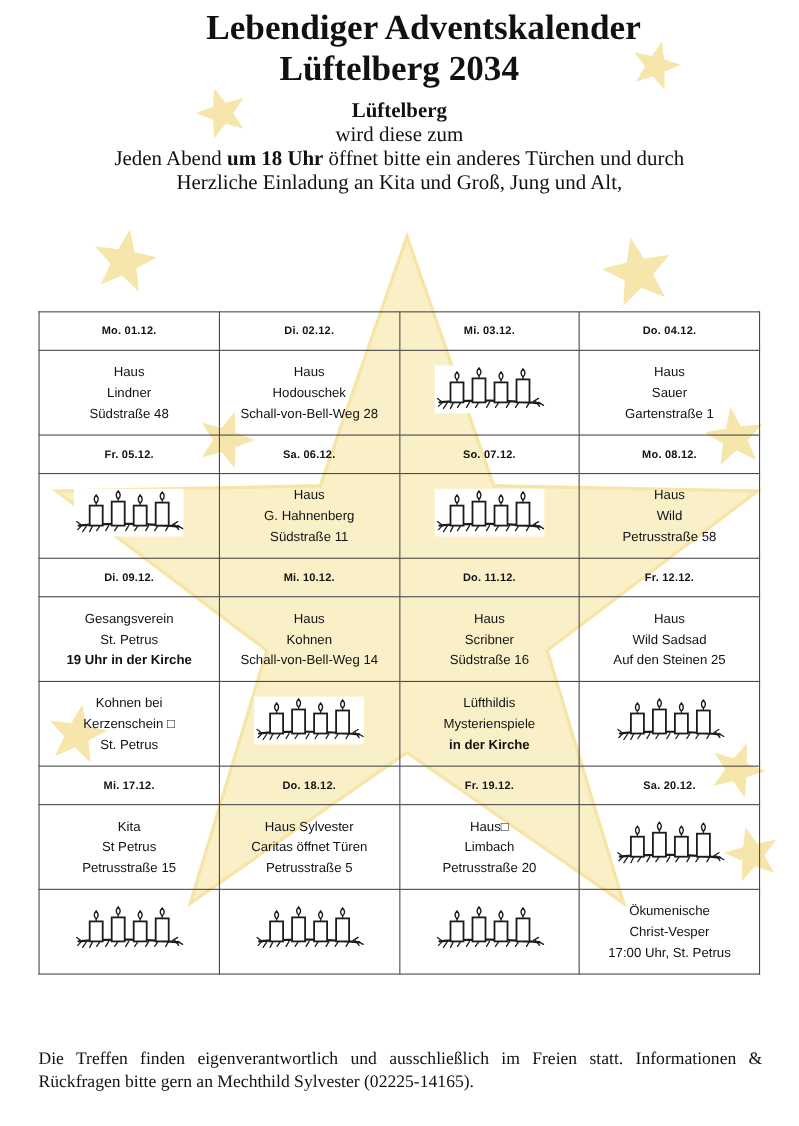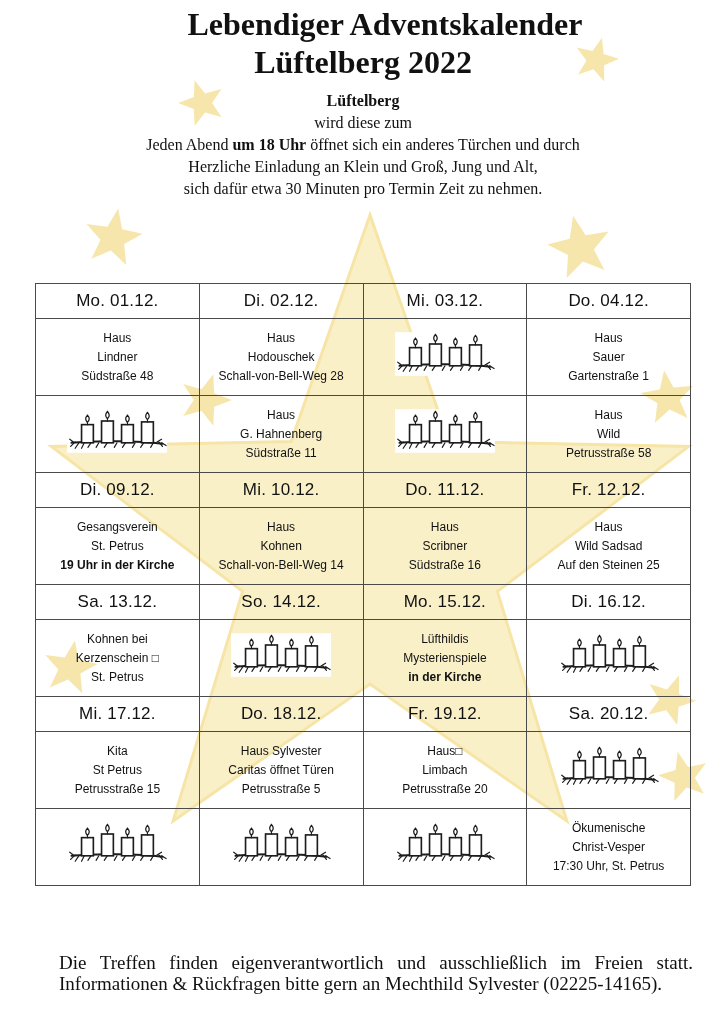--- a/index.html
+++ b/index.html
@@ -6,67 +6,66 @@
   body {
     width:726px; height:1024px; position:relative; overflow:hidden;
     background:#ffffff; font-family:"Liberation Serif", serif; color:#111;
   }
   .bg { position:absolute; left:0; top:0; z-index:0; }
   .content { position:absolute; left:0; top:0; width:726px; height:1024px; z-index:1; }
 
   .title { text-align:center; font-weight:bold; font-size:32px; line-height:38px; }
   .title1 { margin-top:5px;padding-left:44px; }
 
-  .intro { margin-top:9px; text-align:center; font-size:16px; line-height:22px; }
+  .intro { margin-top:9px; text-align:center; font-size:19px; line-height:22px; }
   .intro-line b { font-weight:bold; }
 
   table.calendar {
     position:absolute; left:35px; top:283px; width:656px;
     border-collapse:collapse; table-layout:fixed;
     font-family:"Liberation Sans", sans-serif;
   }
   table.calendar td {
     border:1px solid #4a4a4a; text-align:center; vertical-align:middle;
     padding:0; background:transparent;
   }
-  td.date-cell { height:34px; font-weight:normal; font-size:17px; letter-spacing:0.2px; }
+  td.date-cell { height:34px; font-weight:bold; font-size:10px; letter-spacing:0.2px; }
   td.content-cell { height:76px; font-size:12px; line-height:19px; }
   td.content-cell .line.bold { font-weight:bold;text-align:center; }
 
   .footer-note {
     position:absolute; left:35px; right:33px; top:952px;
-    font-size:19px; line-height:21px; text-align:justify;margin-left:24px;
+    font-size:16px; line-height:21px; text-align:justify;
   }
 </style>
 </head>
 <body>
 
 <svg class="bg" width="726" height="1024" viewBox="0 0 726 1024">
     <polygon points="370.0,215.0 448.8,441.6 688.6,446.5 497.4,591.4 566.9,821.0 370.0,684.0 173.1,821.0 242.6,591.4 51.4,446.5 291.2,441.6" fill="#faf0c8" stroke="#f6e5a6" stroke-width="3"></polygon>
     <polygon points="194.6,80.2 205.1,93.4 221.4,88.9 212.1,103.0 221.4,117.1 205.1,112.6 194.6,125.8 193.8,108.9 178.0,103.0 193.8,97.1" fill="#f7e6ac"></polygon>
     <polygon points="118.2,208.5 122.1,229.2 142.7,233.8 124.1,243.9 126.2,265.0 110.8,250.4 91.4,258.8 100.5,239.8 86.5,223.9 107.5,226.7" fill="#f7e6ac"></polygon>
     <polygon points="602.0,37.8 603.5,53.9 619.0,58.8 604.1,65.3 604.2,81.5 593.5,69.3 578.1,74.5 586.4,60.5 576.7,47.5 592.5,51.0" fill="#f7e6ac"></polygon>
     <polygon points="573.1,215.7 585.6,235.3 608.6,231.5 593.8,249.4 604.5,270.1 582.9,261.6 566.6,278.1 568.0,254.9 547.2,244.6 569.7,238.7" fill="#f7e6ac"></polygon>
     <polygon points="213.3,374.3 214.2,393.3 232.0,400.0 214.2,406.7 213.3,425.7 201.5,410.8 183.2,415.9 193.7,400.0 183.2,384.1 201.5,389.2" fill="#f7e6ac"></polygon>
     <polygon points="664.1,370.3 673.5,387.6 693.2,385.7 679.6,400.0 687.5,418.1 669.6,409.6 654.9,422.7 657.4,403.2 640.4,393.1 659.8,389.5" fill="#f7e6ac"></polygon>
     <polygon points="74.9,640.4 78.5,659.8 97.7,664.1 80.4,673.5 82.3,693.2 68.0,679.6 49.9,687.5 58.4,669.6 45.3,654.9 64.8,657.4" fill="#f7e6ac"></polygon>
     <polygon points="678.9,675.6 679.1,693.9 696.0,700.9 678.6,706.7 677.2,725.0 666.3,710.3 648.4,714.5 659.1,699.6 649.5,684.0 667.0,689.5" fill="#f7e6ac"></polygon>
     <polygon points="677.7,751.8 688.1,766.9 706.0,763.2 694.9,777.8 703.9,793.7 686.6,787.6 674.3,801.1 674.7,782.8 658.1,775.2 675.6,770.0" fill="#f7e6ac"></polygon>
   </svg>
 
 <div class="content">
   <div class="title title1">Lebendiger Adventskalender</div>
-  <div class="title title2">Lüftelberg 2022</div>
+  <div class="title title2">Lüftelberg 2034</div>
 
   <div class="intro">
       <div class="intro-line"><b>Lüftelberg</b></div>
       <div class="intro-line"><span>wird diese zum</span></div>
-      <div class="intro-line"><span>Jeden Abend </span><b>um 18 Uhr</b><span> öffnet sich ein anderes Türchen und durch</span></div>
-      <div class="intro-line"><span>Herzliche Einladung an Klein und Groß, Jung und Alt,</span></div>
-      <div class="intro-line"><span>sich dafür etwa 30 Minuten pro Termin Zeit zu nehmen.</span></div>
+      <div class="intro-line"><span>Jeden Abend </span><b>um 18 Uhr</b><span> öffnet bitte ein anderes Türchen und durch</span></div>
+      <div class="intro-line"><span>Herzliche Einladung an Kita und Groß, Jung und Alt,</span></div>
     </div>
 
   <table class="calendar">
     <tbody>
         <tr>
           <td class="date-cell">Mo. 01.12.</td>
           <td class="date-cell">Di. 02.12.</td>
           <td class="date-cell">Mi. 03.12.</td>
           <td class="date-cell">Do. 04.12.</td>
         </tr>
@@ -122,20 +121,26 @@
       </g>
     </g>
   </svg></td>
           <td class="content-cell">
             <div class="line">Haus</div>
             <div class="line">Sauer</div>
             <div class="line">Gartenstraße 1</div>
           </td>
         </tr>
         <tr>
+          <td class="date-cell">Fr. 05.12.</td>
+          <td class="date-cell">Sa. 06.12.</td>
+          <td class="date-cell">So. 07.12.</td>
+          <td class="date-cell">Mo. 08.12.</td>
+        </tr>
+        <tr>
           <td class="content-cell"><svg width="100" height="44" viewBox="0 0 110 48">
     <rect x="0" y="0" width="110" height="48" fill="#ffffff"></rect>
     <g stroke="#1c1c1c" fill="none" stroke-linecap="round">
       <path d="M5 37 C 30 34, 80 35, 105 38" stroke-width="2.2"></path>
       <g stroke-width="1.3">
         <path d="M9 36 l-5 5"></path>
                   <path d="M13 37 l-4 6"></path>
                   <path d="M19 37 l-3 6"></path>
         <path d="M27 36 l-4 6"></path>
                   <path d="M35 37 l-3 5"></path>
@@ -244,26 +249,20 @@
             <div class="line">Scribner</div>
             <div class="line">Südstraße 16</div>
           </td>
           <td class="content-cell">
             <div class="line">Haus</div>
             <div class="line">Wild Sadsad</div>
             <div class="line">Auf den Steinen 25</div>
           </td>
         </tr>
         <tr>
-          <td class="date-cell">Sa. 13.12.</td>
-          <td class="date-cell">So. 14.12.</td>
-          <td class="date-cell">Mo. 15.12.</td>
-          <td class="date-cell">Di. 16.12.</td>
-        </tr>
-        <tr>
           <td class="content-cell">
             <div class="line">Kohnen bei</div>
             <div class="line">Kerzenschein □</div>
             <div class="line">St. Petrus</div>
           </td>
           <td class="content-cell"><svg width="100" height="44" viewBox="0 0 110 48">
     <rect x="0" y="0" width="110" height="48" fill="#ffffff"></rect>
     <g stroke="#1c1c1c" fill="none" stroke-linecap="round">
       <path d="M5 37 C 30 34, 80 35, 105 38" stroke-width="2.2"></path>
       <g stroke-width="1.3">
@@ -534,20 +533,20 @@
         <path d="M22.5 6.5 c2.6 2.8 2.6 5.6 0 8 c-2.6 -2.4 -2.6 -5.2 0 -8 z"></path>
         <path d="M44.5 2.5 c2.6 2.8 2.6 5.6 0 8 c-2.6 -2.4 -2.6 -5.2 0 -8 z"></path>
         <path d="M66.5 6.5 c2.6 2.8 2.6 5.6 0 8 c-2.6 -2.4 -2.6 -5.2 0 -8 z"></path>
         <path d="M88.5 3.5 c2.6 2.8 2.6 5.6 0 8 c-2.6 -2.4 -2.6 -5.2 0 -8 z"></path>
       </g>
     </g>
   </svg></td>
           <td class="content-cell">
             <div class="line">Ökumenische</div>
             <div class="line">Christ-Vesper</div>
-            <div class="line">17:30 Uhr, St. Petrus</div>
+            <div class="line">17:00 Uhr, St. Petrus</div>
           </td>
         </tr>
       </tbody>
   </table>
 
   <div class="footer-note">Die Treffen finden eigenverantwortlich und ausschließlich im Freien statt. Informationen &amp; Rückfragen bitte gern an Mechthild Sylvester (02225-14165).</div>
 </div>
 
 </body></html>

